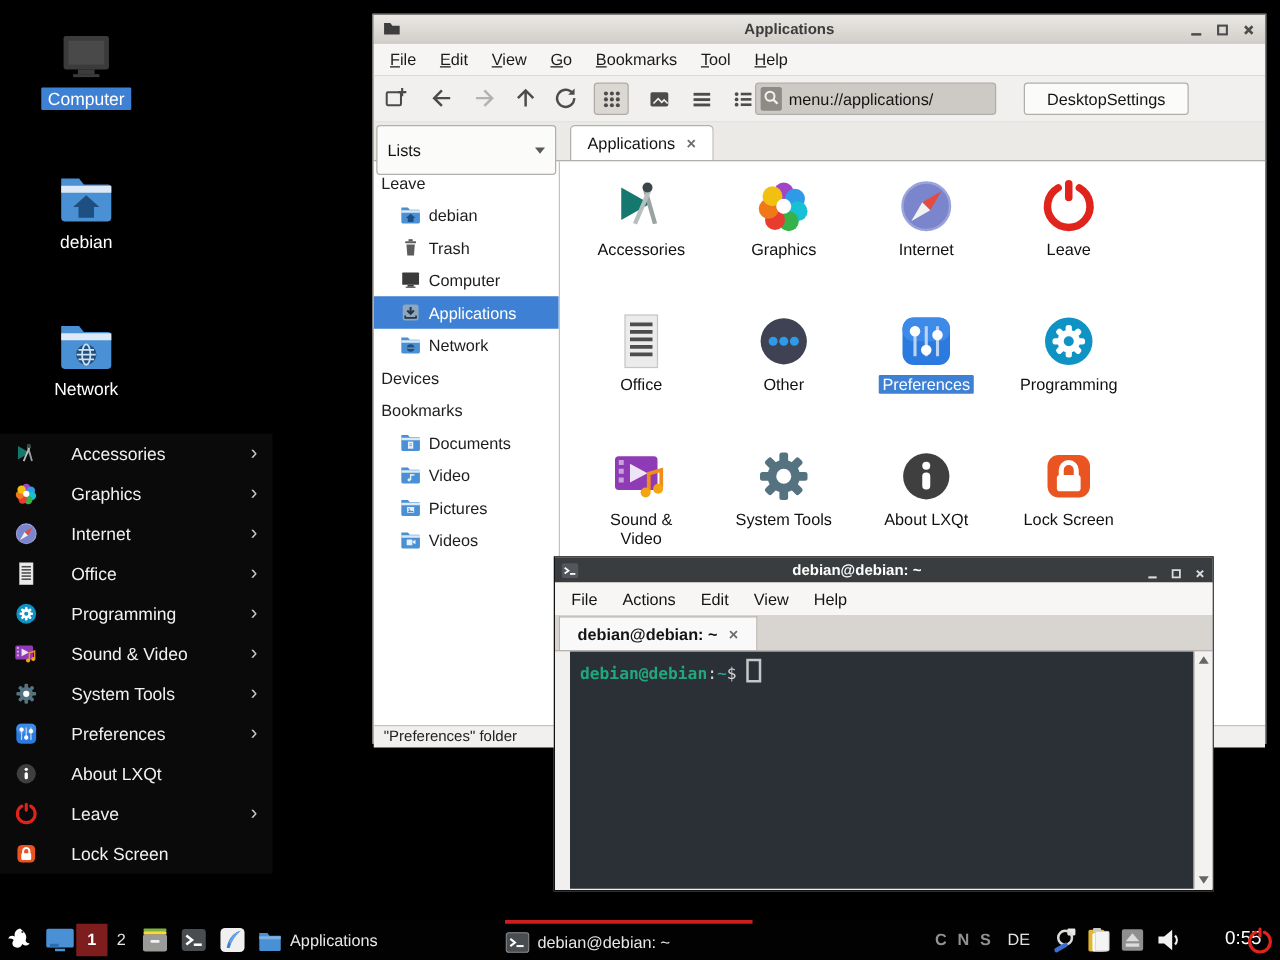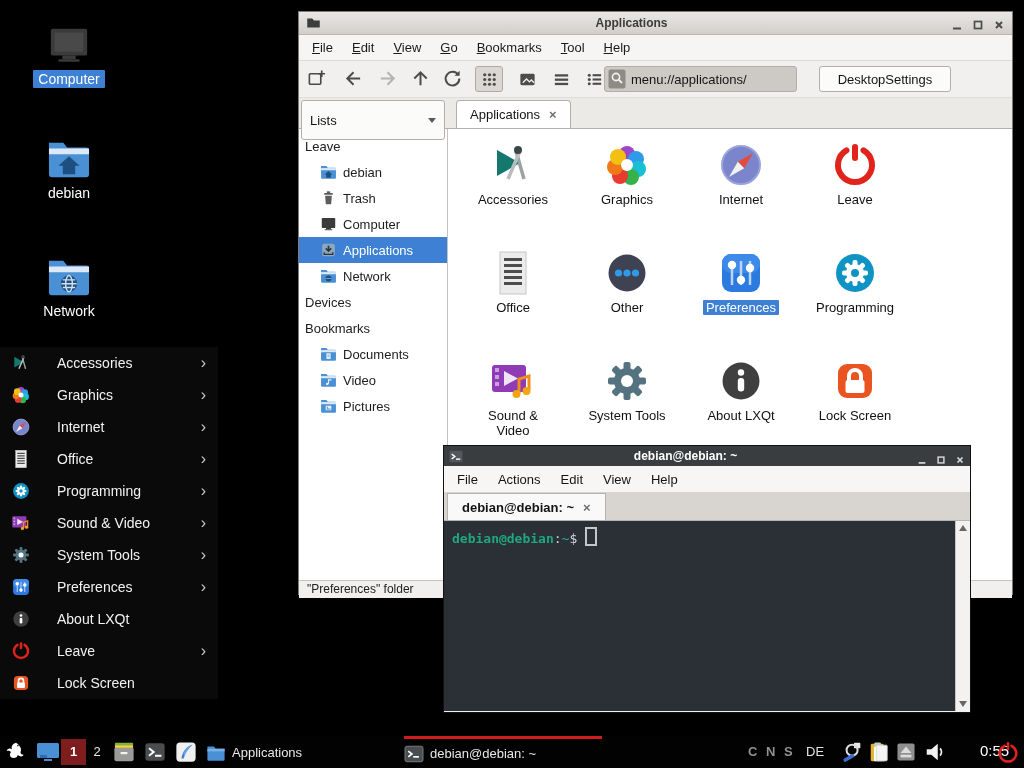--- a/index.html
+++ b/index.html
@@ -71,21 +71,21 @@
   
   .term{left:443px;top:445px;width:528px;height:268px;border:1px solid #111;background:#f1f0ee;z-index:4;}
   .term-title{height:20px;background:#3a3d3f;display:flex;align-items:center;padding:0 5px;}
   .term-title .ticon{width:14px;height:13px;}
   .term-title .ttext{flex:1;text-align:center;font-size:12px;font-weight:bold;color:#fff;}
   .term-title .wc{color:#dcdcdc;width:10px;height:10px;}
   .term-menubar{height:26px;background:#f7f6f4;display:flex;align-items:center;gap:20px;padding-left:13px;font-size:13px;color:#141414;}
   .term-tabbar{height:28px;background:#d8d5d1;border-bottom:1px solid #b6b3af;position:relative;}
   .termtab{position:absolute;left:3px;top:1px;height:27px;background:#f9f9f9;border:1px solid #b6b3af;border-bottom:none;
            display:flex;align-items:center;padding:0 14px;font-size:13px;font-weight:bold;color:#141414;box-sizing:border-box;}
-  .term-body{display:flex;height:190px;}
+  .term-body{display:flex;height:190px;padding-left:12px;}
   .term-screen{flex:1;background:#2b3036;font-family:"DejaVu Sans Mono",monospace;font-size:13px;padding:6px 0 0 8px;}
   .p-user{color:#1fa87e;font-weight:bold;}
   .p-punct{color:#d3d7d9;}
   .p-path{color:#1fafa3;}
   .cursor{display:inline-block;width:8px;height:15px;border:2px solid #c3c7c9;vertical-align:-3px;margin-left:8px;}
   .term-scroll{width:15px;background:#f3f2f0;border-left:1px solid #c8c5c1;display:flex;flex-direction:column;
                align-items:center;justify-content:space-between;padding:4px 0;box-sizing:border-box;}
   .tri-up{width:0;height:0;border-left:4px solid transparent;border-right:4px solid transparent;border-bottom:6px solid #666;}
   .tri-down{width:0;height:0;border-left:4px solid transparent;border-right:4px solid transparent;border-top:6px solid #666;}
 
@@ -552,20 +552,31 @@
                 <path d="M3 5h15l4 5h20a3 3 0 0 1 3 3v25a3 3 0 0 1-3 3H6a3 3 0 0 1-3-3V5z" fill="#4a90d4"></path>
                 <path d="M3 11h42v6H3z" fill="#dde9f6"></path>
                 <rect x="16" y="21" width="16" height="13" rx="1" fill="#e8f0fa"></rect>
                 <circle cx="20.5" cy="25.5" r="1.8" fill="#4a90d4"></circle>
                 <path d="M17 32l5-5 3.5 3.5 2-2 4 3.5z" fill="#4a90d4"></path>
               </svg>
             </span>
             <span>Pictures</span>
           </div>
 
+          <div class="srow">
+            <span class="sicon icon">
+              <svg viewBox="0 0 48 44">
+                <path d="M3 5h15l4 5h20a3 3 0 0 1 3 3v25a3 3 0 0 1-3 3H6a3 3 0 0 1-3-3V5z" fill="#4a90d4"></path>
+                <path d="M3 11h42v6H3z" fill="#dde9f6"></path>
+                <rect x="15" y="21" width="13" height="13" rx="2" fill="#e8f0fa"></rect>
+                <path d="M29 25l6-3.5v10L29 28z" fill="#e8f0fa"></path>
+              </svg>
+            </span>
+            <span>Videos</span>
+          </div>
 
 
       </div>
       <div class="fm-main">
 
           <div class="fcell">
             <span class="ficon icon">
               <svg viewBox="0 0 48 48">
                 <path d="M8 9l23 13L8 35z" fill="#15786e"></path>
                 <path d="M27 10l8 28" stroke="#9aa2a2" stroke-width="3.5" fill="none"></path>

